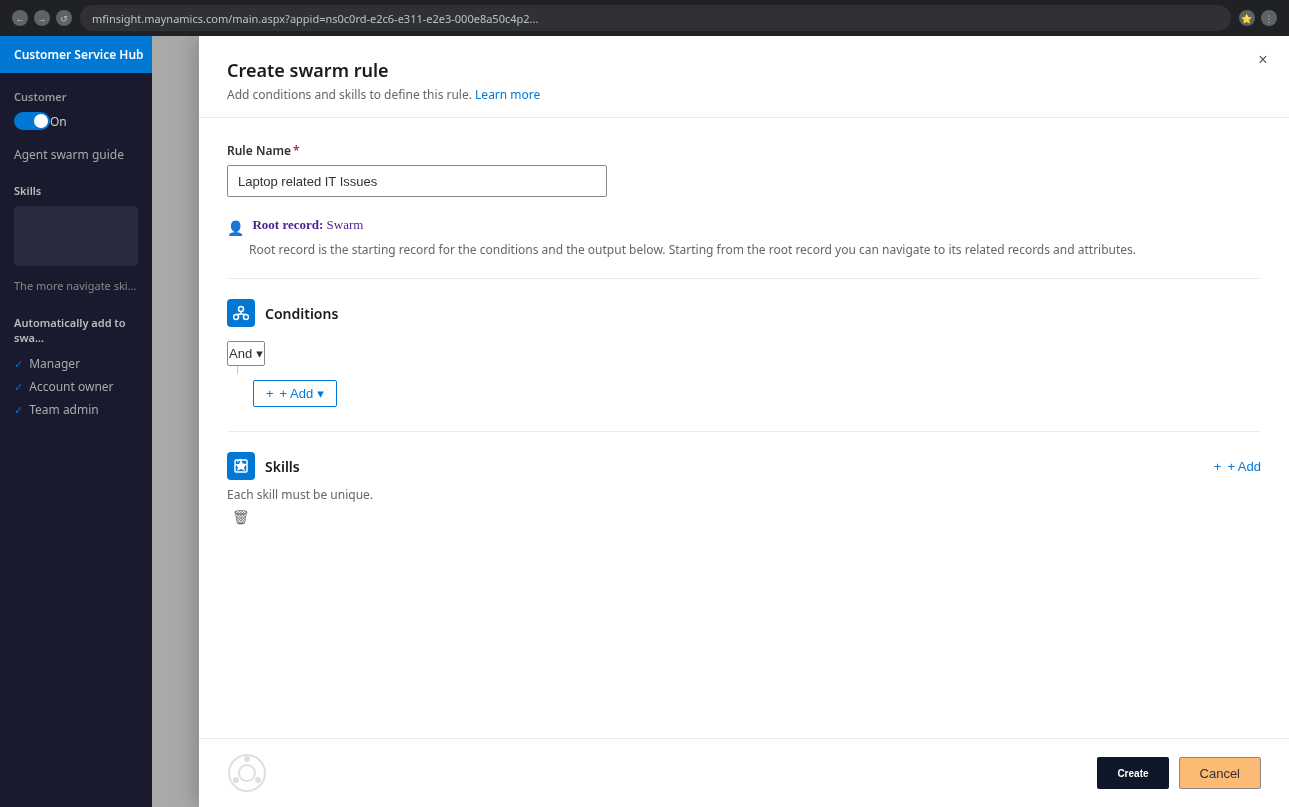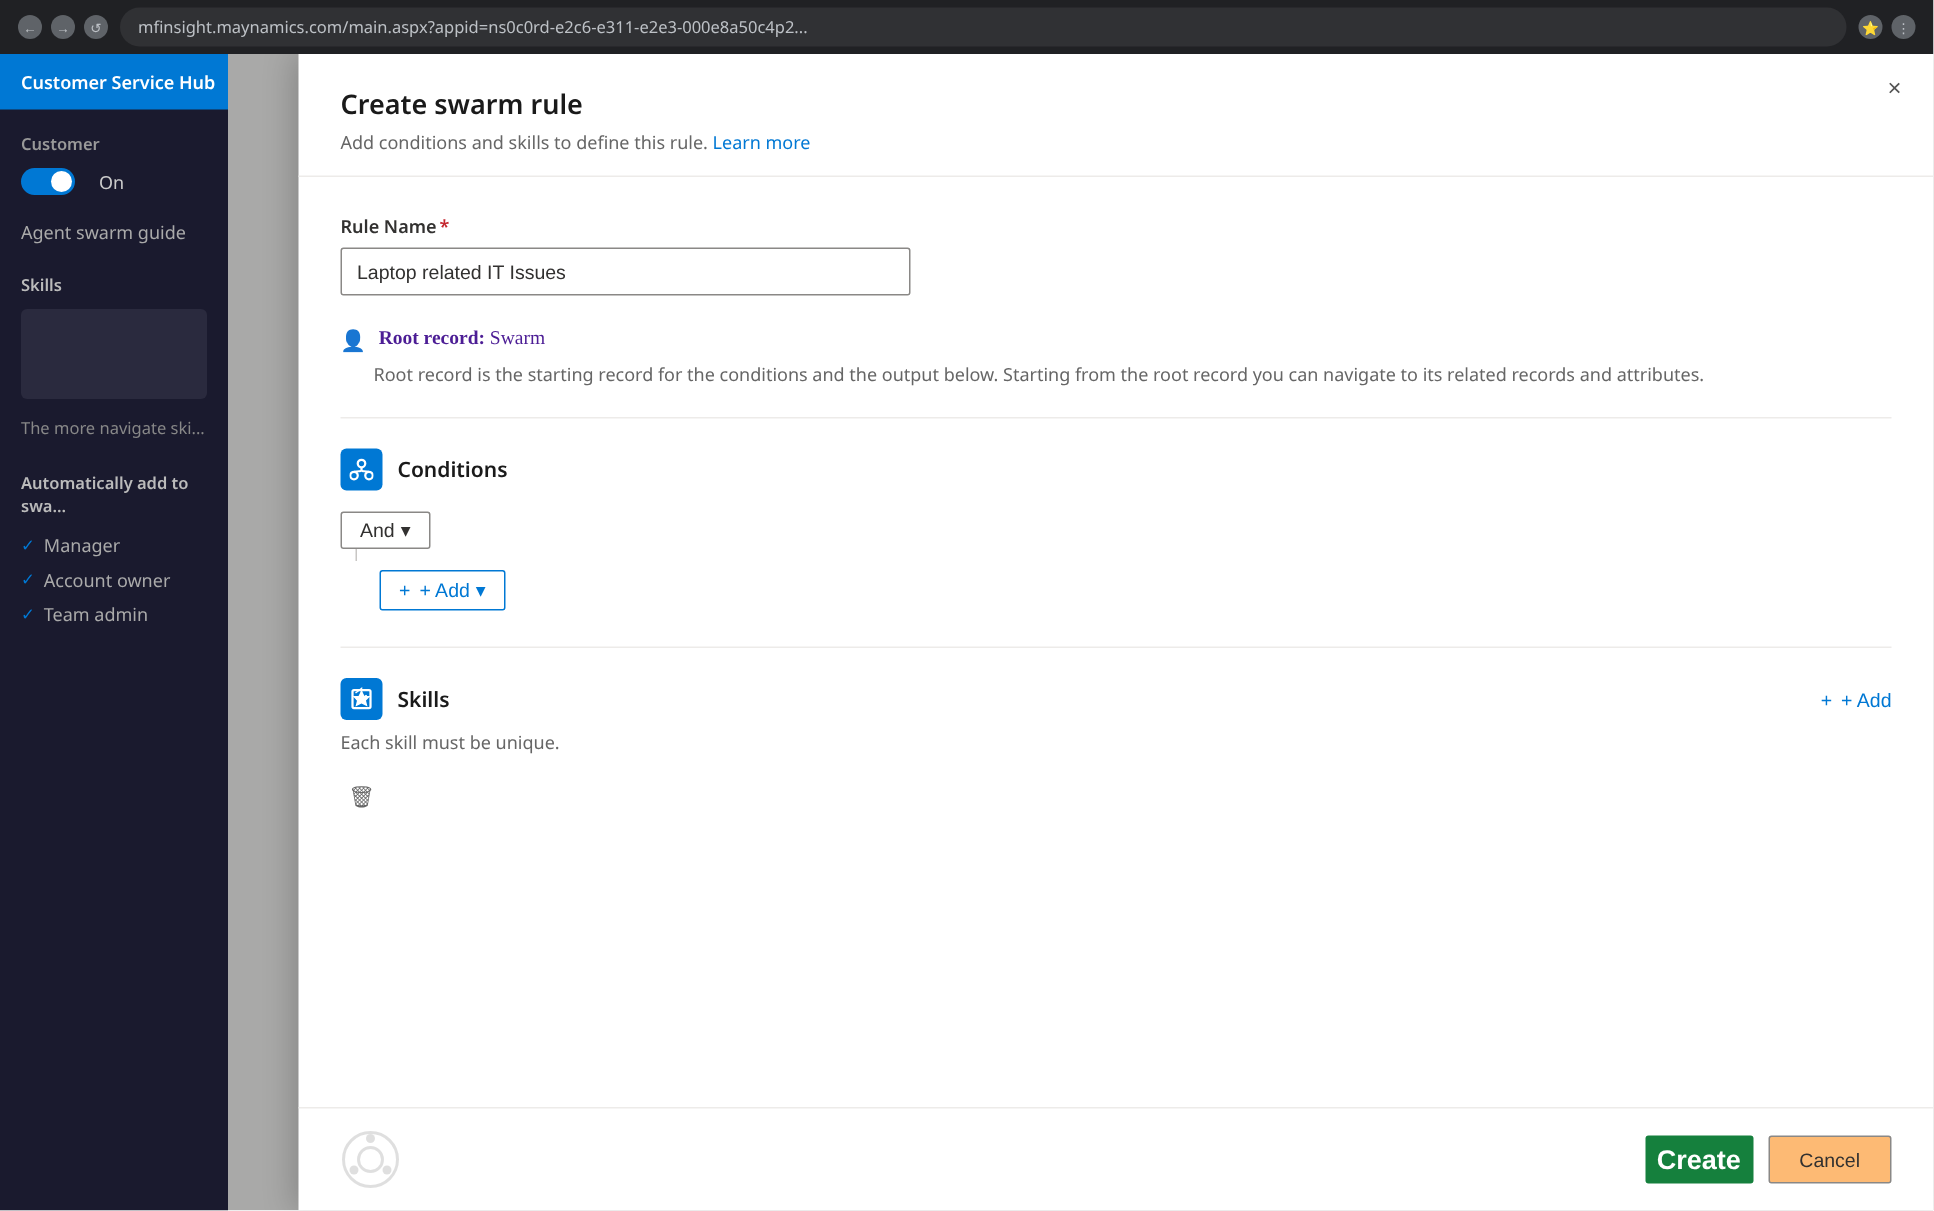--- a/index.html
+++ b/index.html
@@ -70,21 +70,21 @@
     }
     .sidebar-section-title {
       font-size: 11px;
       font-weight: 600;
       color: #999;
       margin-bottom: 8px;
     }
     .toggle-row {
       display: flex;
       align-items: center;
-      gap: 16px;
+      gap: 0;
       margin-bottom: 16px;
     }
     .toggle {
       width: 36px; height: 18px;
       background: #0078d4;
       border-radius: 9px;
       position: relative;
       flex-shrink: 0;
     }
     .toggle::after {
@@ -288,21 +288,21 @@
     
     .conditions-area {
       margin-bottom: 24px;
     }
     .and-dropdown {
       display: inline-flex;
       align-items: center;
       gap: 4px;
       border: 1px solid #8a8886;
       border-radius: 2px;
-      padding: 4px 12px;
+      padding: 4px 1px;
       font-size: 13px;
       color: #323130;
       background: white;
       cursor: pointer;
       margin-bottom: 2px;
     }
     .add-button {
       display: inline-flex;
       align-items: center;
       gap: 4px;
@@ -332,21 +332,20 @@
     
     .skills-header-row {
       display: flex;
       align-items: center;
       justify-content: space-between;
       margin-bottom: 6px;
     }
     .skills-sub-desc {
       font-size: 12px;
       color: #666;
-      margin-bottom: 14px;
     }
     .add-skill-btn {
       display: flex;
       align-items: center;
       gap: 4px;
       color: #0078d4;
       font-size: 13px;
       cursor: pointer;
       background: none;
       border: none;
@@ -398,26 +397,26 @@
       justify-content: flex-end;
       gap: 10px;
       align-items: center;
     }
     .swarm-logo {
       margin-right: auto;
       width: 40px; height: 40px;
       opacity: 0.3;
     }
     .btn-primary {
-      background: #15803d;
+      background: #0f172a;
       color: white;
       border: none;
       border-radius: 2px;
-      padding: 6px 8px;
-      font-size: 18px;
+      padding: 6px 20px;
+      font-size: 10px;
       font-weight: 600;
       cursor: pointer;
       height: 32px;
     }
     .btn-secondary {
       background: #fdba74;
       color: #323130;
       border: 1px solid #8a8886;
       border-radius: 2px;
       padding: 6px 20px;

